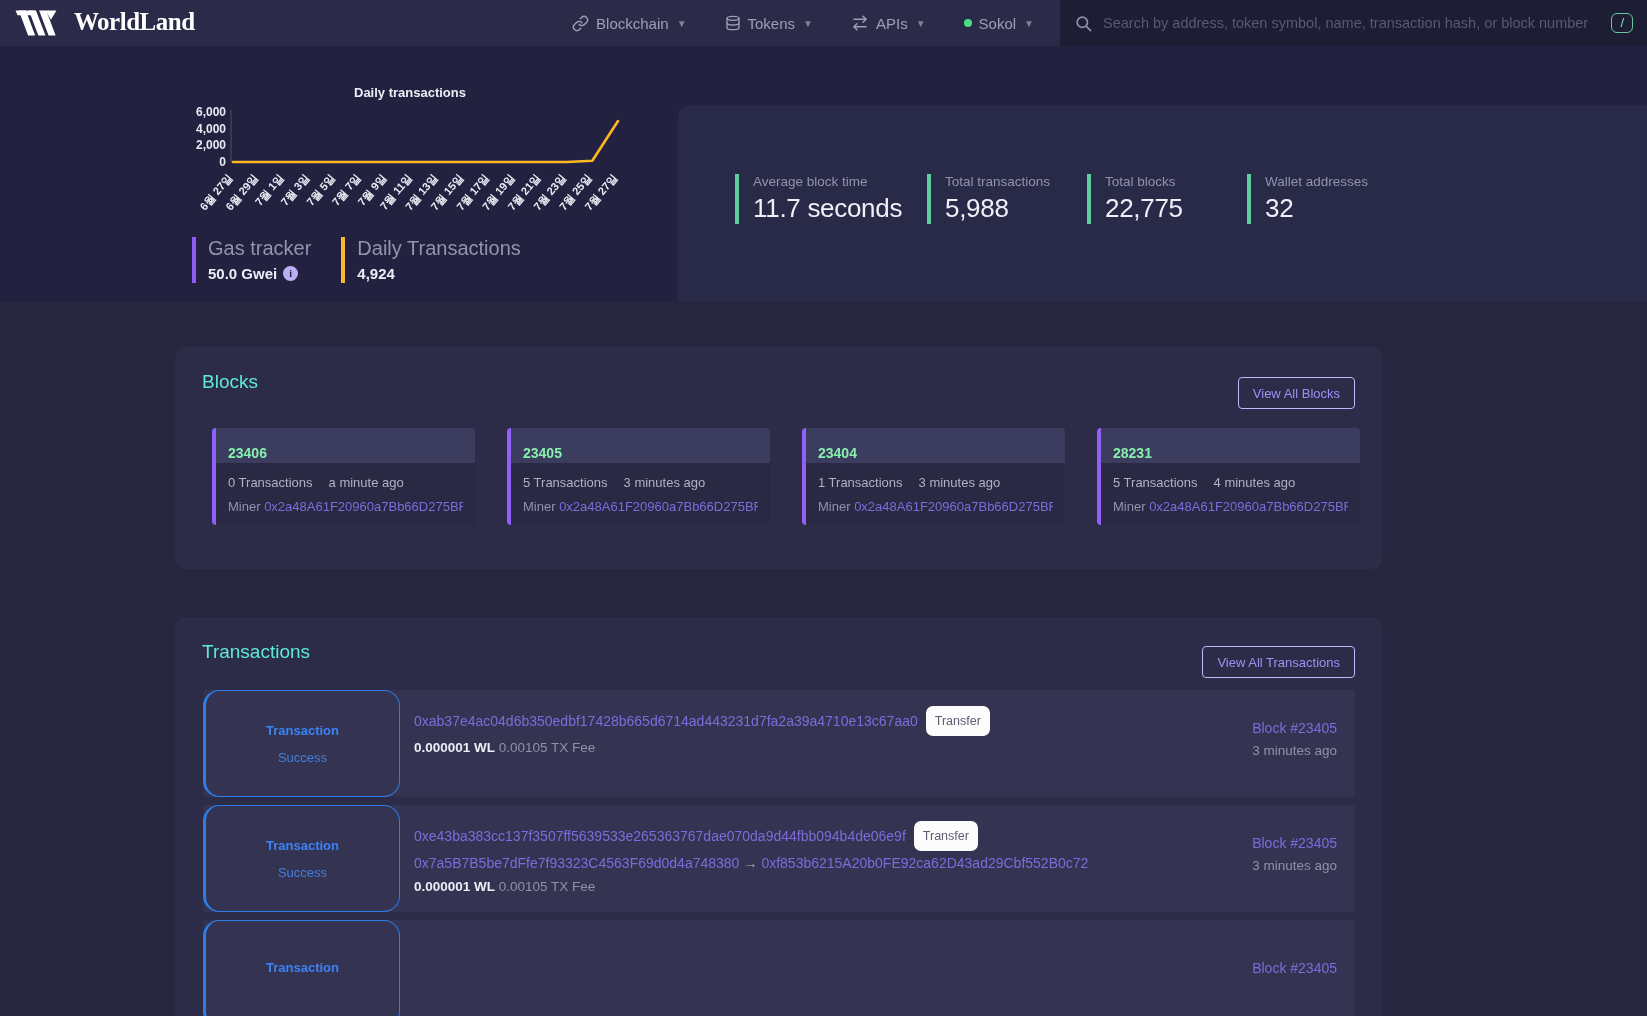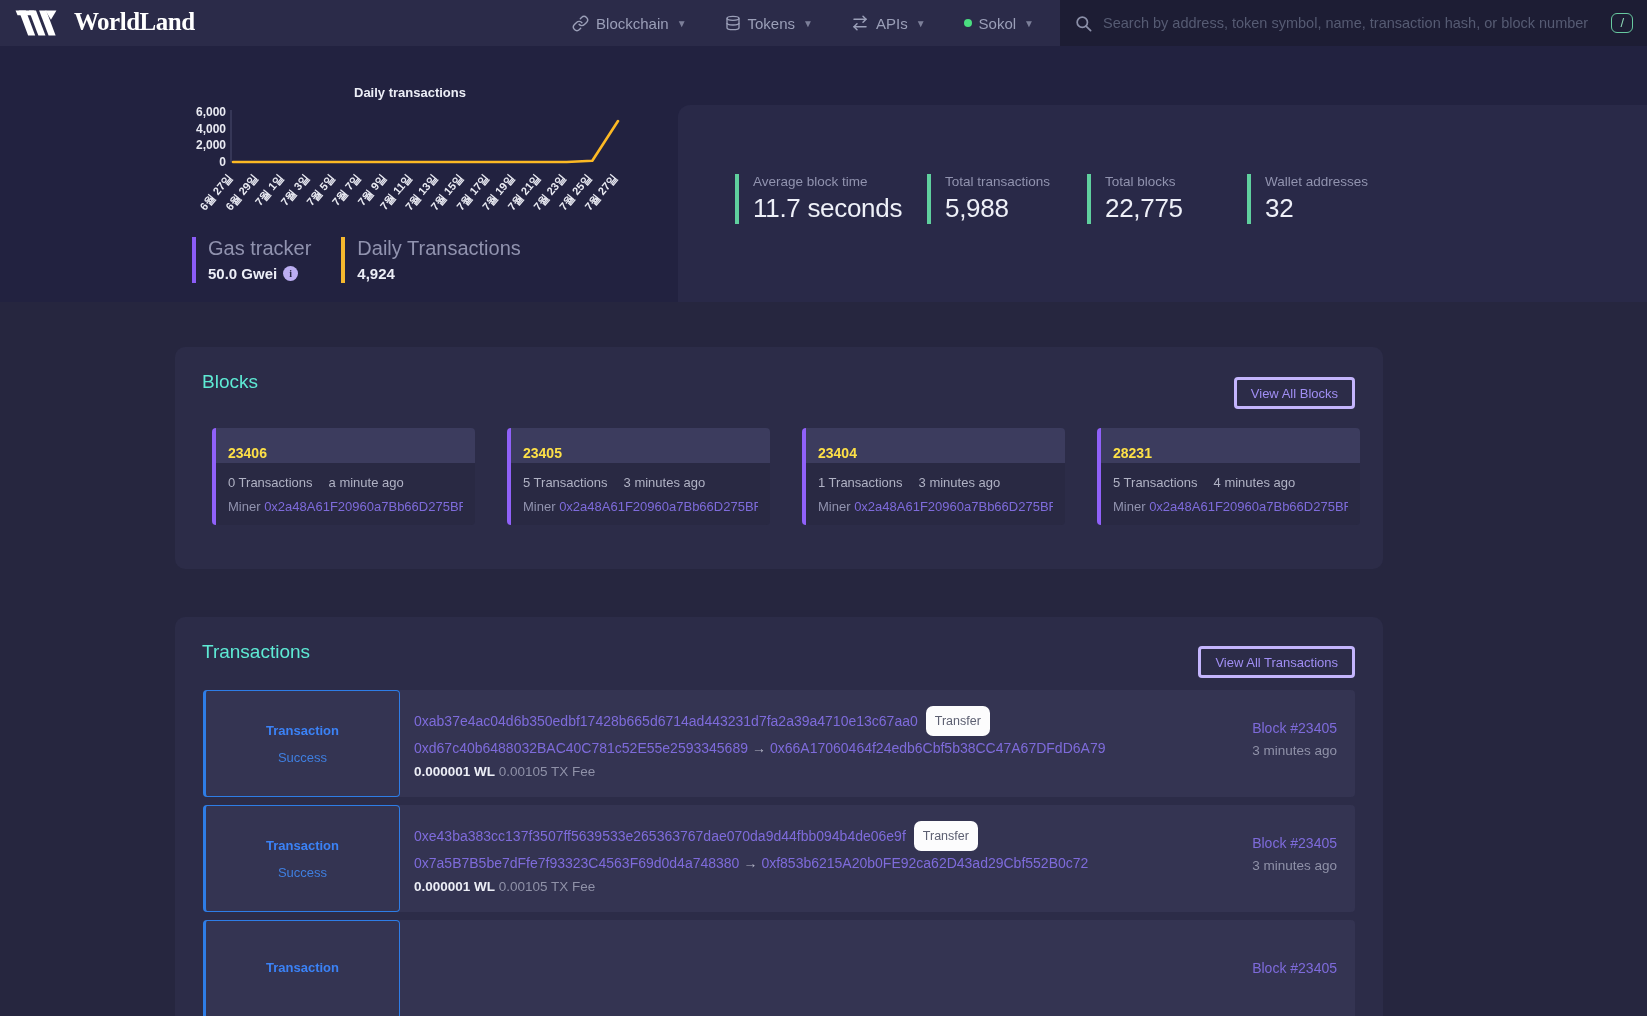--- a/index.html
+++ b/index.html
@@ -42,39 +42,39 @@
   .stat { position:absolute; top:69px; border-left:4px solid #5fcf9e; padding-left:14px; min-height:48px; }
   .stat-label { color:#9193af; font-size:13.5px; margin-bottom:4px; }
   .stat-value { color:#eef0f8; font-size:26px; font-weight:300; letter-spacing:-0.3px; }
   .stat-0 { left:57px; } .stat-1 { left:249px; } .stat-2 { left:409px; } .stat-3 { left:569px; }
 
   
   .panel { position:absolute; left:175px; width:1208px; background:#2c2c48; border-radius:10px; }
   .panel-blocks { top:347px; height:222px; }
   .panel-txs { top:617px; height:420px; }
   .panel-title { position:absolute; left:27px; top:24px; color:#5eead4; font-size:19px; }
-  .view-all-btn { position:absolute; right:28px; height:32px; padding:0 14px; background:transparent; border:3px solid #c4b5fd; color:#a08ef3; border-radius:4px; font-size:13px; font-family:inherit; cursor:pointer; }
+  .view-all-btn { position:absolute; right:28px; height:32px; padding:0 14px; background:transparent; border:1px solid #c4b5fd; color:#a08ef3; border-radius:4px; font-size:13px; font-family:inherit; cursor:pointer; }
   .panel-blocks .view-all-btn { top:30px; }
   .panel-txs .view-all-btn { top:29px; }
 
   
   .block-card { position:absolute; top:81px; width:263px; height:97px; border-left:4px solid #9061f9; border-radius:4px; overflow:hidden; display:flex; flex-direction:column; cursor:pointer; }
   .bc-0 { left:37px; } .bc-1 { left:332px; } .bc-2 { left:627px; } .bc-3 { left:922px; }
   .block-head { background:#3c3c5e; height:35px; display:flex; align-items:center; padding-left:12px; }
-  .block-number { color:#fde047; font-size:14px; font-weight:bold;margin-top:15px; }
+  .block-number { color:#86efac; font-size:14px; font-weight:bold;margin-top:15px; }
   .block-body { background:#292943; flex:1; padding:12px 12px 0; }
   .block-line1 { display:flex; gap:16px; color:#b0b2c4; font-size:13px; margin-bottom:9px; }
   .block-miner { font-size:13px; white-space:nowrap; overflow:hidden; }
   .miner-label { color:#9193af; }
   .miner-link { color:#7e6bdb; text-decoration:none; cursor:pointer; }
 
   
   .tx-row { position:absolute; left:28px; width:1152px; height:107px; background:#343452; border-radius:4px; }
   .tx-0 { top:73px; } .tx-1 { top:188px; } .tx-2 { top:303px; }
-  .tx-status-box { position:absolute; left:0; top:0; bottom:0; width:197px; border:1px solid #2e7de6; border-left:3px solid #2e7de6; border-radius:4px; display:flex; flex-direction:column; align-items:center; justify-content:center; gap:12px; }
+  .tx-status-box { position:absolute; left:0; top:0; bottom:0; width:197px; border:1px solid #2e7de6; border-left:3px solid #2e7de6; border-radius:16px; display:flex; flex-direction:column; align-items:center; justify-content:center; gap:12px; }
   .tx-type { color:#3b82f6; font-size:13px; font-weight:bold; }
   .tx-status { color:#3f7fe0; font-size:13px; }
   .tx-content { position:absolute; left:211px; top:16px; right:330px; font-size:14px; }
   .tx-content > div { line-height:24px; white-space:nowrap; }
   .tx-link { color:#7e6bdb; text-decoration:none; cursor:pointer; }
   .tx-arrow { color:#b0b2c4; padding:0 4px; }
   .badge-transfer { display:inline-block; background:#fcfcfd; color:#5d6072; font-size:12.5px; border-radius:7px; padding:3px 9px; margin-left:8px; vertical-align:1px; }
   .tx-value-line { font-size:13.5px; }
   .tx-value { color:#eceef6; font-weight:bold; }
   .tx-fee { color:#8f91a8; }
@@ -284,23 +284,20 @@
     <div class="panel-title">Transactions</div>
     <button class="view-all-btn">View All Transactions</button>
 
     <div class="tx-row tx-0">
       <div class="tx-status-box">
         <span class="tx-type">Transaction</span>
         <span class="tx-status">Success</span>
       </div>
       <div class="tx-content">
         <div><a class="tx-link">0xab37e4ac04d6b350edbf17428b665d6714ad443231d7fa2a39a4710e13c67aa0</a><span class="badge-transfer">Transfer</span></div>
-        <div>
-          <a class="tx-link">0xd67c40b6488032BAC40C781c52E55e2593345689</a><span class="tx-arrow">→</span><a class="tx-link">0x66A17060464f24edb6Cbf5b38CC47A67DFdD6A79</a>
-        </div>
         <div class="tx-value-line">
           <span class="tx-value">0.000001 WL</span>
           <span class="tx-fee">0.00105 TX Fee</span>
         </div>
       </div>
       <div class="tx-right">
         <a class="tx-block-link">Block #23405</a>
         <div class="tx-age">3 minutes ago</div>
       </div>
     </div>

